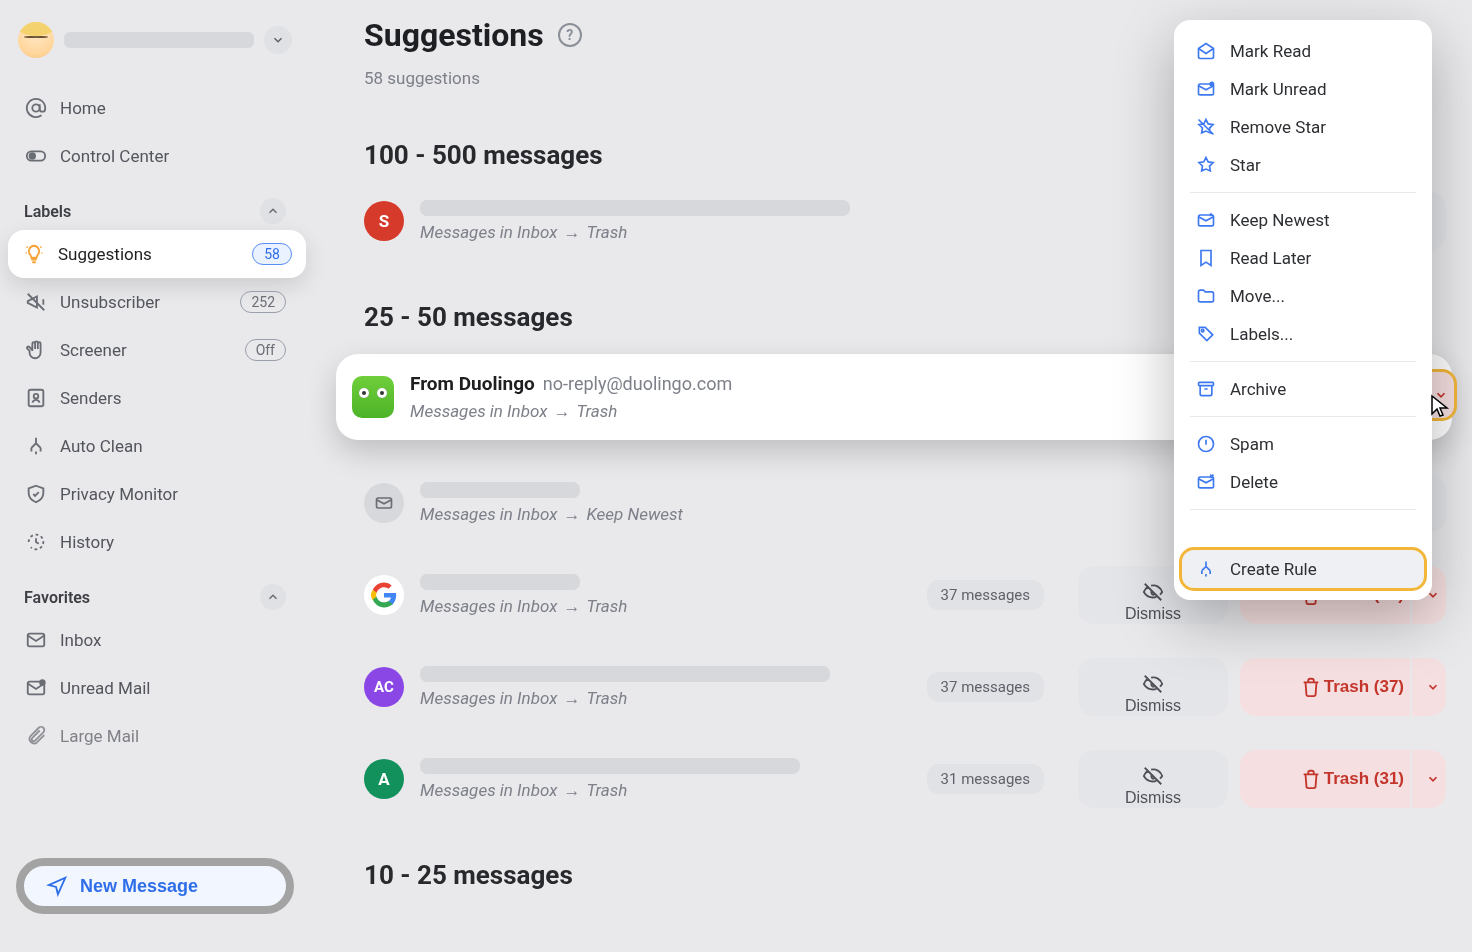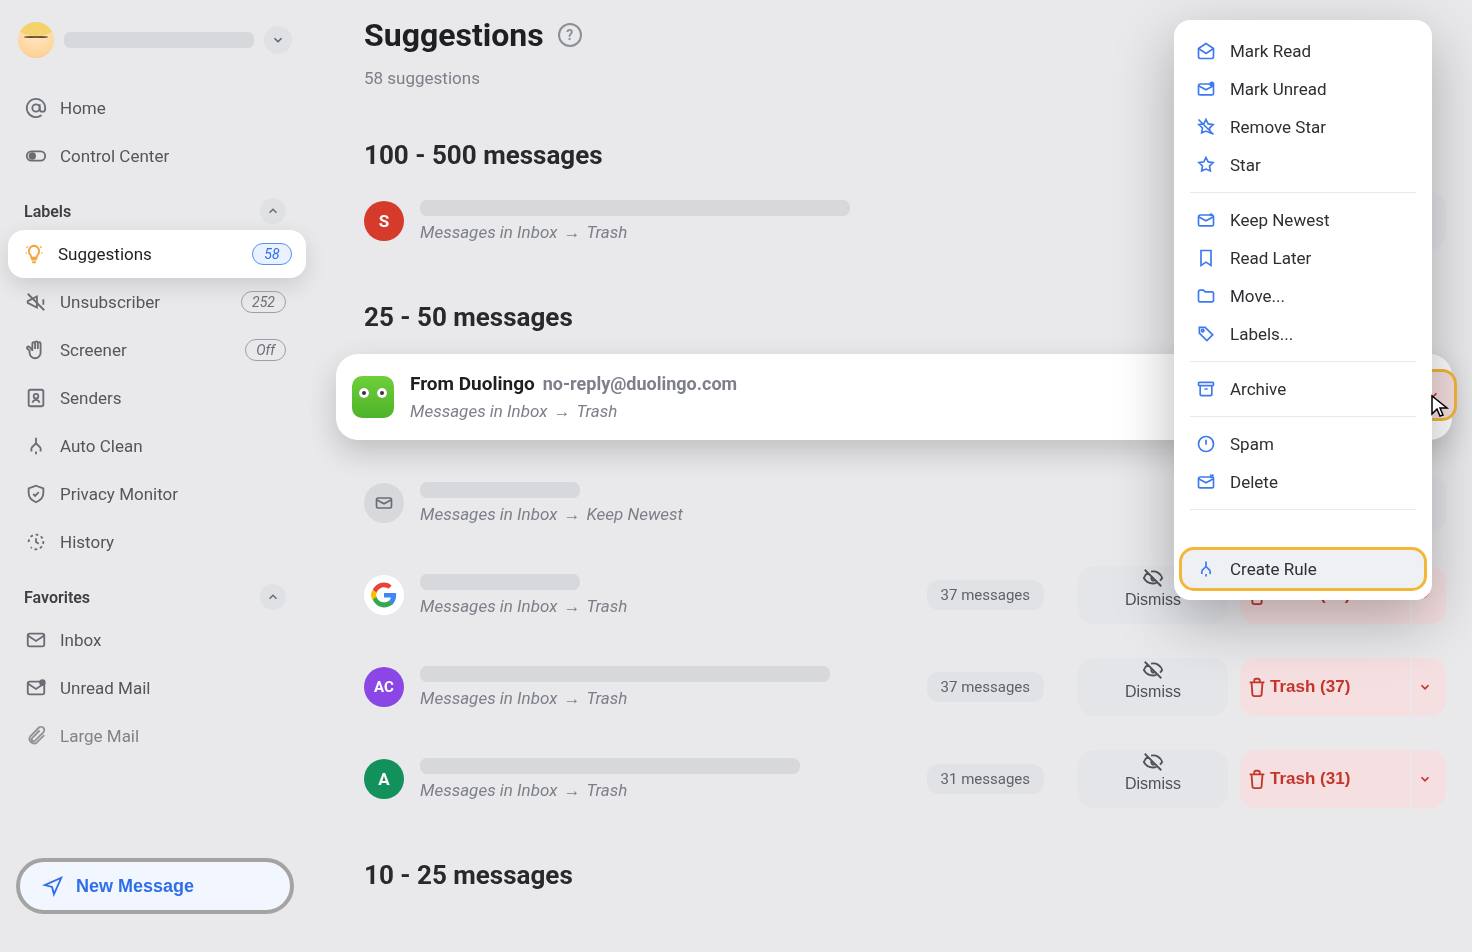--- a/index.html
+++ b/index.html
@@ -114,30 +114,29 @@
     display: inline-flex;
     align-items: center;
     justify-content: center;
     padding: 2px 10px;
     min-width: 40px;
     border-radius: 12px;
     font-size: 14px;
     border: 1.5px solid #9aa0ab;
     color: #6a6d74;
     background: transparent;
-    font-style: italic;
   }
   .badge.blue {
     border-color: #5a8ef5;
     color: #2f6ee9;
     background: #eaf1ff;
   }
   .new-message {
     margin: 8px 6px 8px 6px;
-    border: 4px solid #a3a3a3;
+    border: 8px solid #a3a3a3;
     color: #2f6ee9;
     background: #f2f6ff;
     border-radius: 28px;
     height: 56px;
     display: flex;
     align-items: center;
     gap: 12px;
     padding: 0 22px;
     font-size: 18px;
     font-weight: 600;
@@ -232,34 +231,34 @@
   .row-center { flex: 1; min-width: 0; }
   .skel-line {
     height: 16px;
     background: #d7d8dc;
     border-radius: 7px;
   }
   .skel-line.long { width: 430px; }
   .skel-line.med  { width: 380px; }
   .skel-line.short{ width: 160px; }
   .row-text-strong { font-size: 19px; font-weight: 700; color:#1f1f22; margin-bottom: 4px; }
-  .row-text-strong .muted { font-weight: 700; color:#7d8089; margin-left: 8px; font-size: 18px; }
+  .row-text-strong .muted { font-weight: 400; color:#7d8089; margin-left: 8px; font-size: 18px; }
   .row-sub { color:#7d8089; font-size: 17px; margin-top: 6px; font-style: italic; }
   .arrow { margin: 0 6px; color:#7d8089; }
   .count-pill {
     background:#e1e2e6;
     color:#5f626a;
     padding: 6px 14px;
     border-radius: 12px;
     font-size: 15px;
     white-space: nowrap;
   }
   .actions { display:flex; gap: 12px; margin-left: 18px; }
   .btn {
-    display:flex; align-items:center; justify-content:flex-start;
+    display:flex; align-items:center; justify-content:flex-end;
     gap: 4px;
     height: 58px;
     border-radius: 16px;
     font-size: 17px;
     border: none;
     cursor: pointer;
   }
   .btn.dismiss {
     width: 150px;
     background:#e4e5e9;

